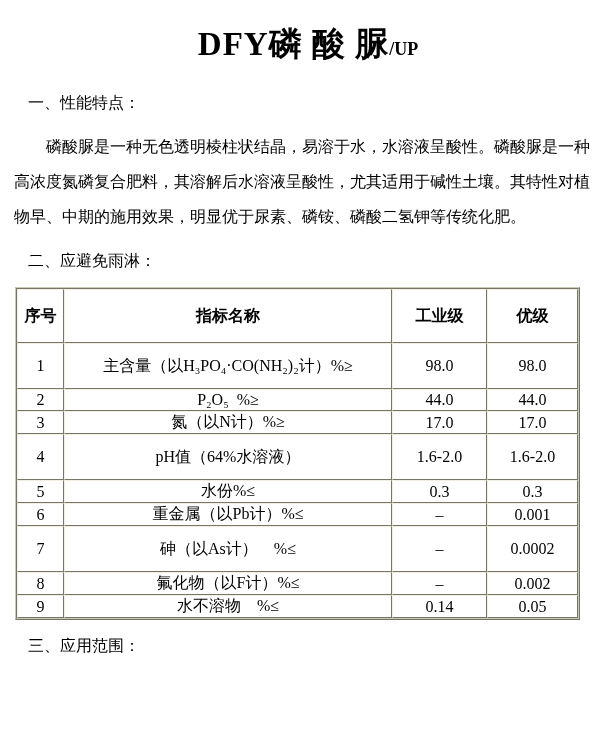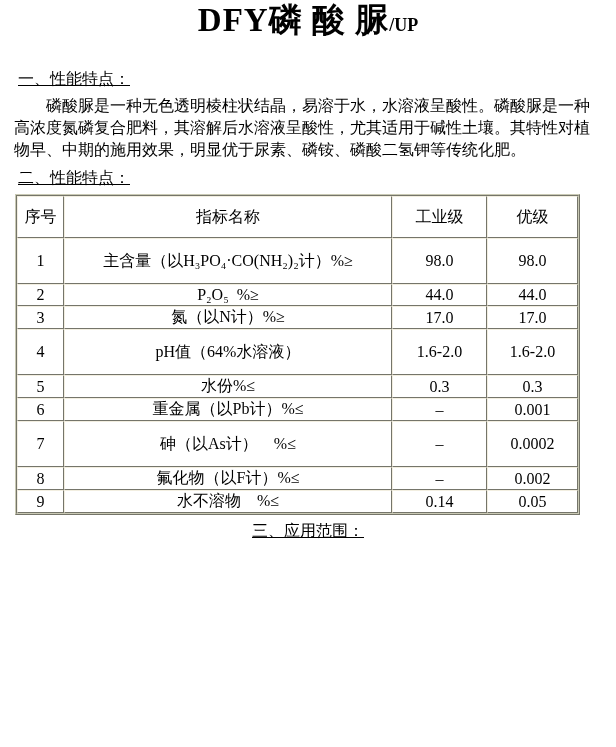--- a/index.html
+++ b/index.html
@@ -11,21 +11,21 @@
   * { box-sizing: border-box; }
   html, body { margin: 0; padding: 0; }
   body {
     width: 616px;
     height: 747px;
     overflow: hidden;
     background: var(--bg);
     color: var(--text);
     font-family: "Liberation Serif", "DejaVu Serif", serif;
   }
-  .page { padding: 0 14px 0 14px; }
+  .page { padding: 24px 14px 0 14px; }
 
   .title {
     margin: 0;
     text-align: center;
     font-size: 33px;
     line-height: 40px;
     font-weight: bold;
     letter-spacing: 1px;
     white-space: pre;
   }
@@ -36,37 +36,36 @@
   }
 
   .formula {
     margin: 12px 0 0 0;
     font-size: 16px;
     line-height: 21px;
     white-space: pre-wrap;
   }
 
   .sec-heading {
-    margin: 4px;
+    margin: 14px;
     font-size: 16px;
     font-weight: normal;
     line-height: 25px;
-    text-decoration: underline;
   }
   .sec1-heading { margin-top: 21px; }
 
   .para {
     margin: 0;
     font-size: 16px;
-    line-height: 22px;
+    line-height: 35px;
     text-indent: 2em;
     width: 576px;
   }
   .para-bottom { line-height: 24px; }
-  .sec-heading.bottom { line-height: 24px; text-align: center; }
+  .sec-heading.bottom { line-height: 24px; }
 
   table.spec {
     table-layout: fixed;
     width: 561px;
     margin: 2px 0 3px 1px;
     border-collapse: separate;
     border-spacing: 0;
     border: 2px ridge #c9c9b4;
     background: var(--bg);
   }
@@ -77,40 +76,40 @@
     border-color: var(--border-light) var(--border-dark) var(--border-dark) var(--border-light);
     background: #ffffff;
     text-align: center;
     vertical-align: middle;
     font-size: 16px;
     font-weight: normal;
     padding: 0 2px;
     white-space: pre-wrap;
     overflow: hidden;
   }
-  table.spec th { height: 42px; }
+  table.spec th { height: 54px; font-weight: bold; }
   table.spec td { height: 22px; }
   table.spec tr.tall td { height: 46px; }
   .col-no  { width: 47px; }
   .col-name{ width: 328px; }
   .col-ind { width: 95px; }
   .col-pre { width: 91px; }
 </style>
 </head>
 <body>
 
 <div class="page">
 
   <h1 class="title"><span>DFY磷 酸 脲</span><span class="title-suffix">/UP</span></h1>
 
 
   <p class="sec-heading sec1-heading">一、性能特点：</p>
   <p class="para">磷酸脲是一种无色透明棱柱状结晶，易溶于水，水溶液呈酸性。磷酸脲是一种高浓度氮磷复合肥料，其溶解后水溶液呈酸性，尤其适用于碱性土壤。其特性对植物早、中期的施用效果，明显优于尿素、磷铵、磷酸二氢钾等传统化肥。</p>
 
-  <p class="sec-heading">二、性能特点：</p>
+  <p class="sec-heading">二、应避免雨淋：</p>
 
   <table class="spec">
     <colgroup>
       <col class="col-no">
         <col class="col-name">
         <col class="col-ind">
         <col class="col-pre">
     </colgroup>
     <tbody>
       <tr>

